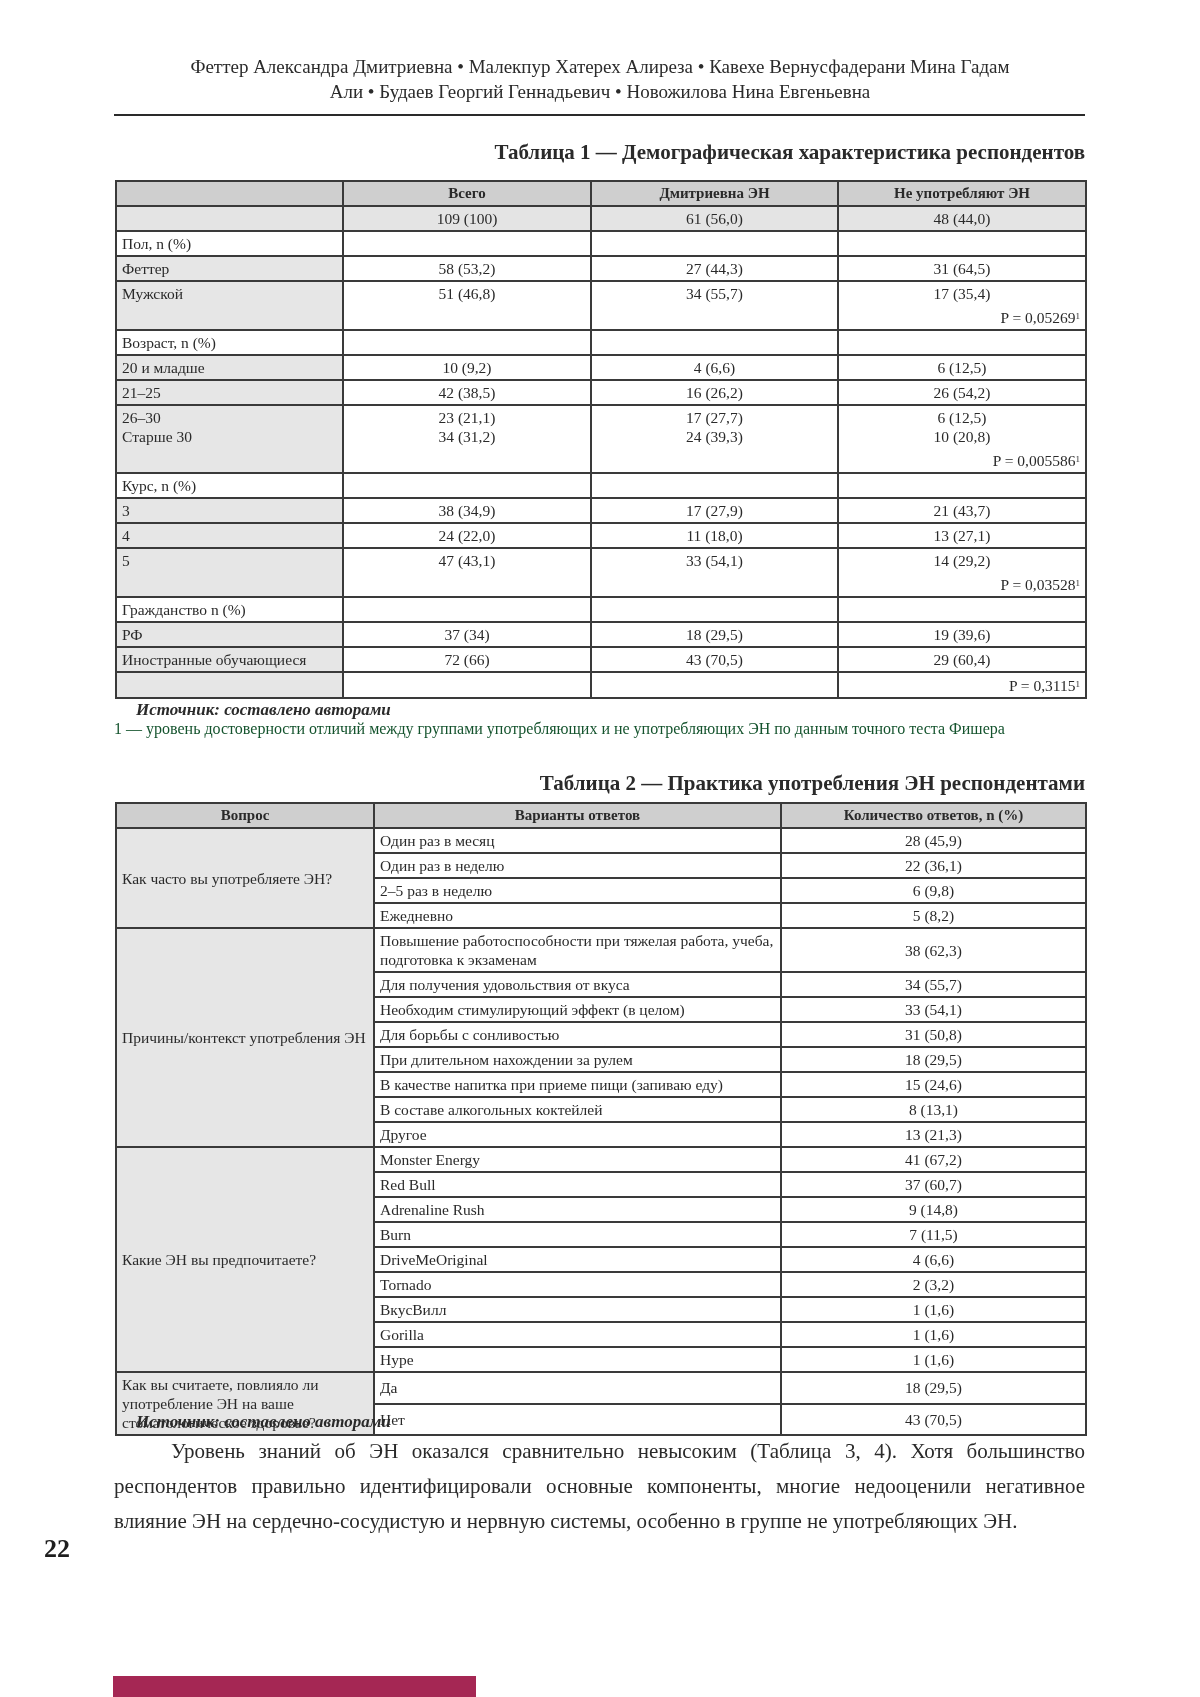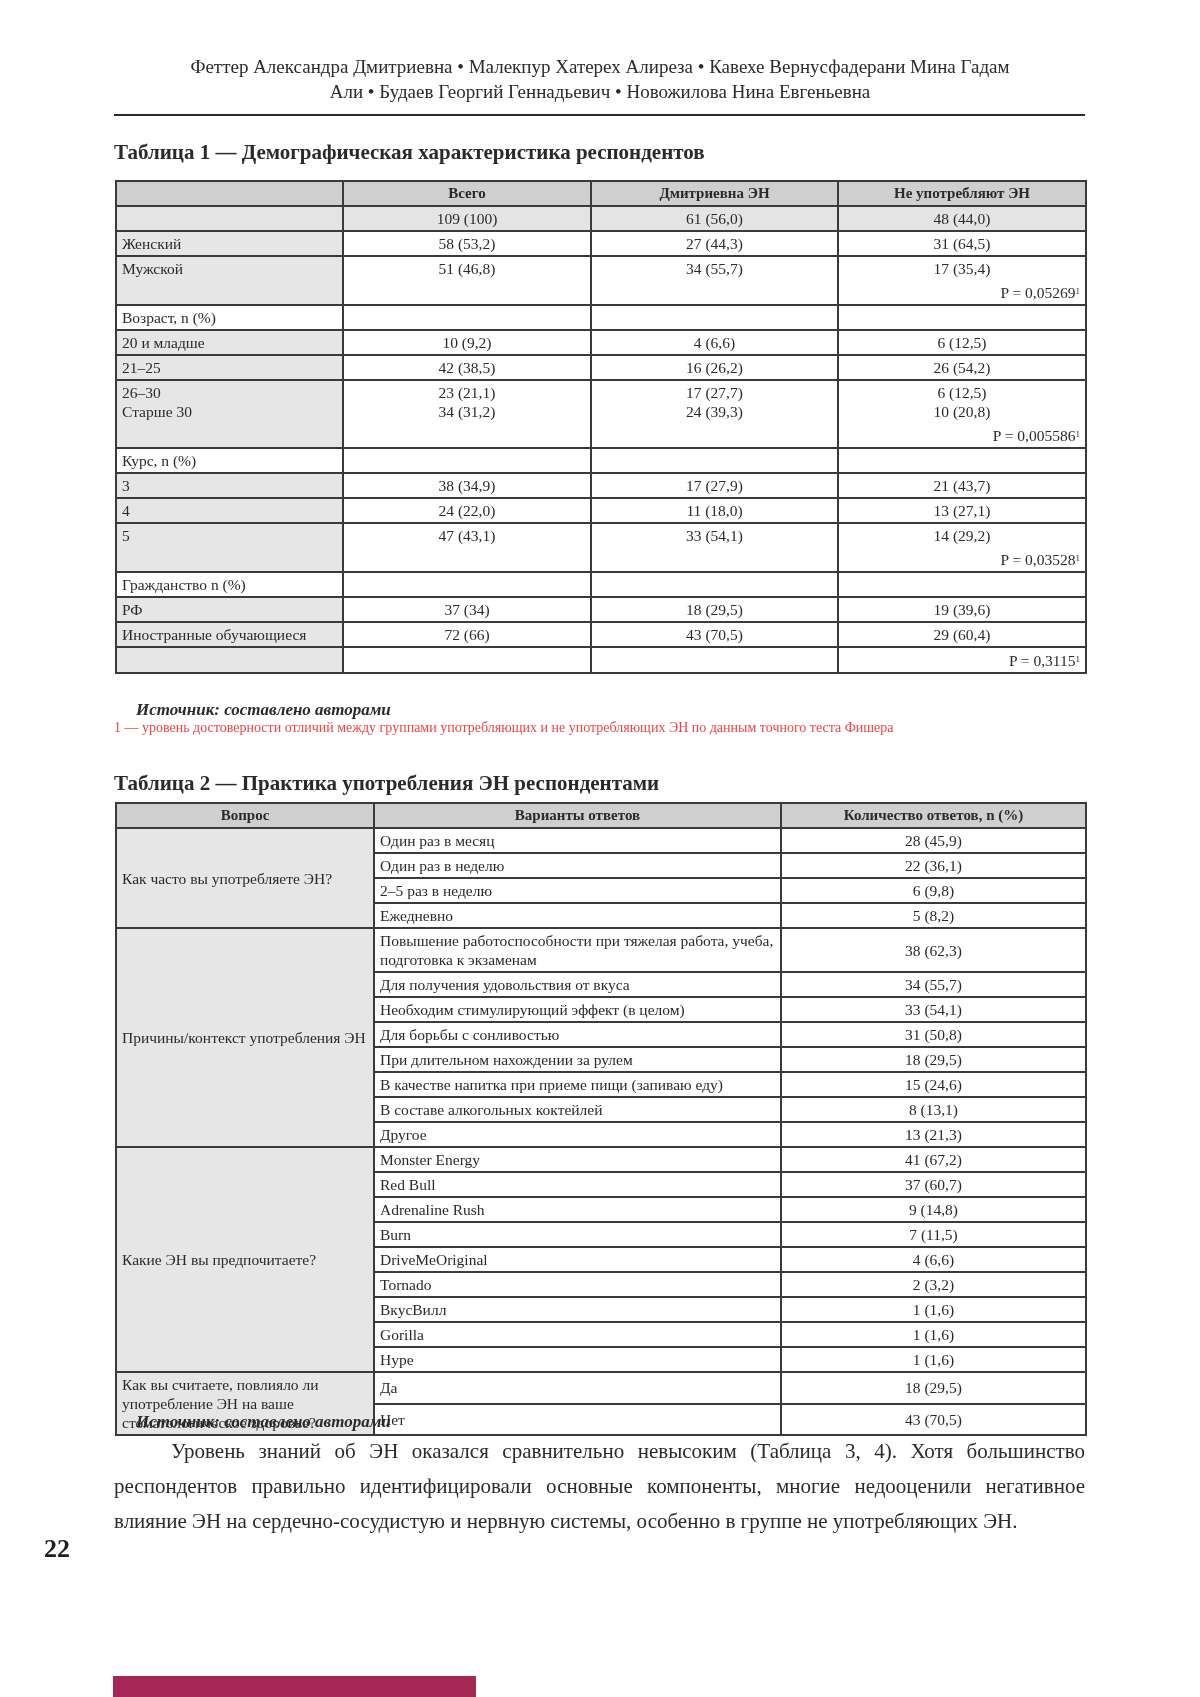--- a/index.html
+++ b/index.html
@@ -1,33 +1,33 @@
 <!DOCTYPE html>
 <html><head>
 <meta charset="utf-8">
 <style>
   html, body { margin:0; padding:0; background:#ffffff; }
   body { width:1200px; height:1697px; position:relative; overflow:hidden;
          font-family:"Liberation Serif","DejaVu Serif",serif; color:#2a2a2a; }
   .authors { position:absolute; left:115px; width:970px; top:54px; text-align:center;
              font-size:19px; line-height:25px; color:#2b2b2b; }
   .rule { position:absolute; left:114px; width:971px; top:114px; height:0; border-top:2px solid #2a2a2a; }
-  .tcap { position:absolute; left:114px; width:971px; text-align:left; font-weight:bold; font-size:21px; color:#2a2a2a; }
+  .tcap { position:absolute; left:114px; width:971px; text-align:right; font-weight:bold; font-size:21px; color:#2a2a2a; }
   table { border-collapse:collapse; position:absolute; left:115px; width:970px; table-layout:fixed; }
   td, th { border:2px solid #3a3a3a; font-size:15.5px; line-height:19px; padding:2px 5px; font-weight:normal; vertical-align:top; }
   #t1 { top:180px; }
   #t1 td.c { text-align:center; }
   #t1 tr.hdr th { background:#cfcfcf; font-weight:bold; font-size:15px; text-align:center; }
   #t1 tr.tot td { background:#e4e4e4; text-align:center; }
   #t1 td.lbl { background:#e6e6e6; }
   #t1 td.lblw { background:#ffffff; }
   .pv { display:block; margin-top:4px;text-align:right; }
   sup { font-size:9px; vertical-align:4px; }
   .src { position:absolute; left:136px; font-style:italic; font-weight:bold; font-size:17px; color:#2a2a2a; }
-  .fn { position:absolute; left:114px; top:720px; font-size:14px; color:#ef4444; }
+  .fn { position:absolute; left:114px; top:720px; font-size:16px; color:#14532d; }
   #t2 { top:802px; }
   #t2 tr.hdr th { background:#cfcfcf; font-weight:bold; font-size:15px; text-align:center; }
   #t2 td.q { background:#e6e6e6; vertical-align:middle; }
   #t2 td.n { text-align:center; vertical-align:middle; }
   #t2 td.a { vertical-align:middle; }
   .para { position:absolute; left:114px; width:971px; top:1434px; font-size:21px; line-height:35px;
           text-align:justify; color:#2a2a2a; }
   .para .indent { display:inline-block; width:57px; }
   .pgnum { position:absolute; left:44px; top:1534px; font-weight:bold; font-size:26px; color:#1e1e1e; }
   .journal { position:absolute; left:113px; top:1696px; font-size:22px; line-height:27px; color:#d6c4cf;margin-left:48px; }
@@ -58,21 +58,27 @@
         <th>Дмитриевна ЭН</th>
         <th>Не употребляют ЭН</th>
       </tr>
       <tr class="tot">
         <td></td>
         <td>109 (100)</td>
         <td>61 (56,0)</td>
         <td>48 (44,0)</td>
       </tr>
       <tr>
-        <td class="lbl"><span>Женский</span></td>
+        <td class="lblw"><span>Пол, n (%)</span></td>
+        <td class="c"><span></span></td>
+        <td class="c"><span></span></td>
+        <td class="c"><span></span></td>
+      </tr>
+      <tr>
+        <td class="lbl"><span>Феттер</span></td>
         <td class="c"><span>58 (53,2)</span></td>
         <td class="c"><span>27 (44,3)</span></td>
         <td class="c"><span>31 (64,5)</span></td>
       </tr>
       <tr>
         <td class="lbl"><span>Мужской</span></td>
         <td class="c"><span>51 (46,8)</span></td>
         <td class="c"><span>34 (55,7)</span></td>
         <td class="c"><span>17 (35,4)</span><span class="pv"><span>P = 0,05269</span><sup>1</sup></span></td>
       </tr>

